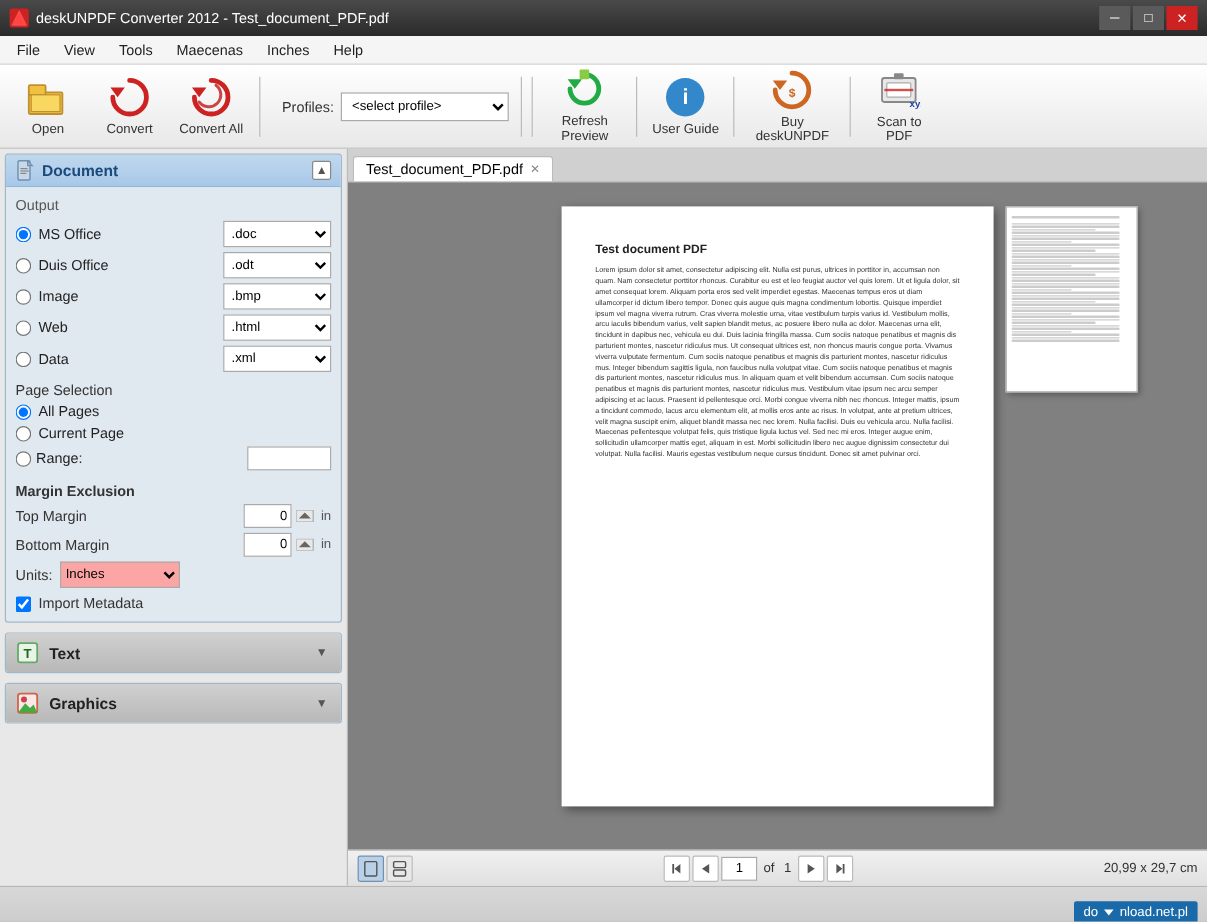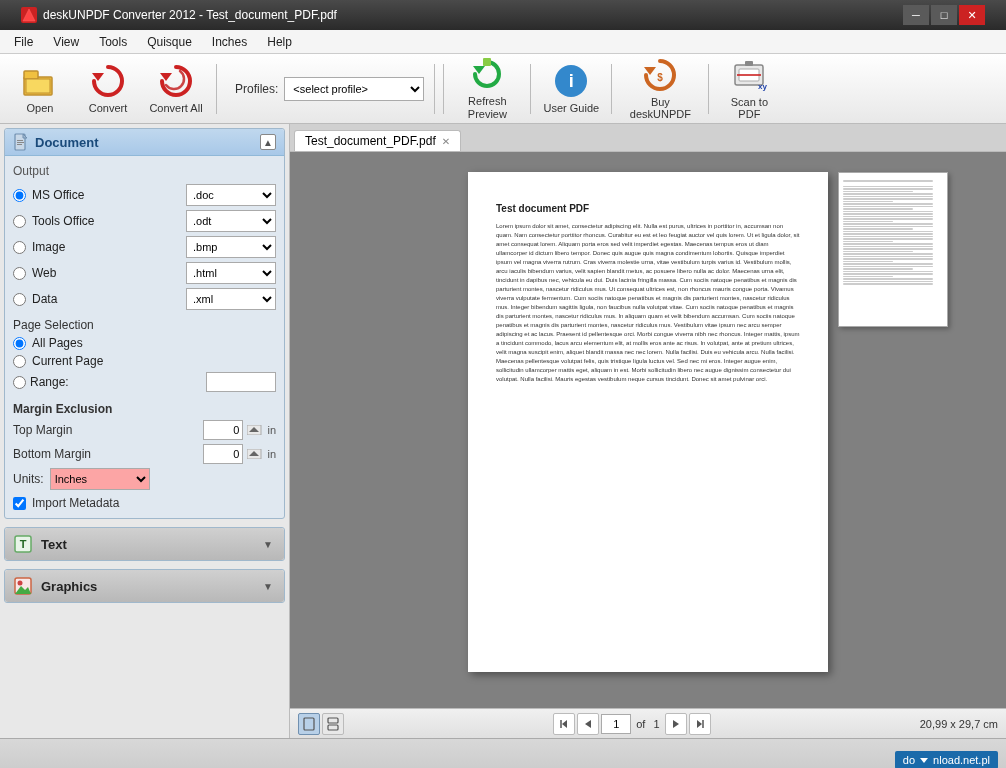--- a/index.html
+++ b/index.html
@@ -6,21 +6,21 @@
     body { font-family: 'Segoe UI', Tahoma, sans-serif; font-size: 12px; background: #f0f0f0; width: 1006px; height: 768px; overflow: hidden; }
 
     
     .title-bar {
       background: linear-gradient(to bottom, #4a4a4a, #2a2a2a);
       color: white;
       height: 30px;
       display: flex;
       align-items: center;
       justify-content: space-between;
-      padding: 0 21px;
+      padding: 0 8px;
       font-size: 12px;
     }
     .title-bar-left { display: flex; align-items: center; gap: 6px; }
     .title-bar-icon { width: 16px; height: 16px; background: #cc2222; border-radius: 2px; display: flex; align-items: center; justify-content: center; color: white; font-size: 10px; font-weight: bold; }
     .title-bar-buttons { display: flex; gap: 2px; }
     .title-btn { width: 26px; height: 20px; border: none; cursor: pointer; font-size: 11px; display: flex; align-items: center; justify-content: center; }
     .title-btn-min { background: #5a5a5a; color: white; }
     .title-btn-max { background: #5a5a5a; color: white; }
     .title-btn-close { background: #cc2222; color: white; }
 
@@ -324,21 +324,21 @@
     <button class="title-btn title-btn-min">─</button>
     <button class="title-btn title-btn-max">□</button>
     <button class="title-btn title-btn-close">✕</button>
   </div>
 </div>
 
 <div class="menu-bar">
   <span class="menu-item">File</span>
   <span class="menu-item">View</span>
   <span class="menu-item">Tools</span>
-  <span class="menu-item">Quisque</span>
+  <span class="menu-item">Maecenas</span>
   <span class="menu-item">Inches</span>
   <span class="menu-item">Help</span>
 </div>
 
 <div class="toolbar">
 
   <button class="toolbar-btn">
     <div class="toolbar-icon">
       <svg width="36" height="32" viewBox="0 0 36 32">
         <rect x="2" y="12" width="28" height="18" fill="#f0c040" stroke="#c09030" stroke-width="1.5" rx="1"></rect>
@@ -454,21 +454,21 @@
         <div class="radio-row">
           <input type="radio" name="output" checked="" id="r1" style="">
           <label for="r1" class="radio-label">MS Office</label>
           <select class="format-select">
             <option>.doc</option>
           </select>
         </div>
 
         <div class="radio-row">
           <input type="radio" name="output" id="r2" style="">
-          <label for="r2" class="radio-label">Tools Office</label>
+          <label for="r2" class="radio-label">Duis Office</label>
           <select class="format-select">
             <option>.odt</option>
           </select>
         </div>
 
         <div class="radio-row">
           <input type="radio" name="output" id="r3" style="">
           <label for="r3" class="radio-label">Image</label>
           <select class="format-select">
             <option>.bmp</option>

